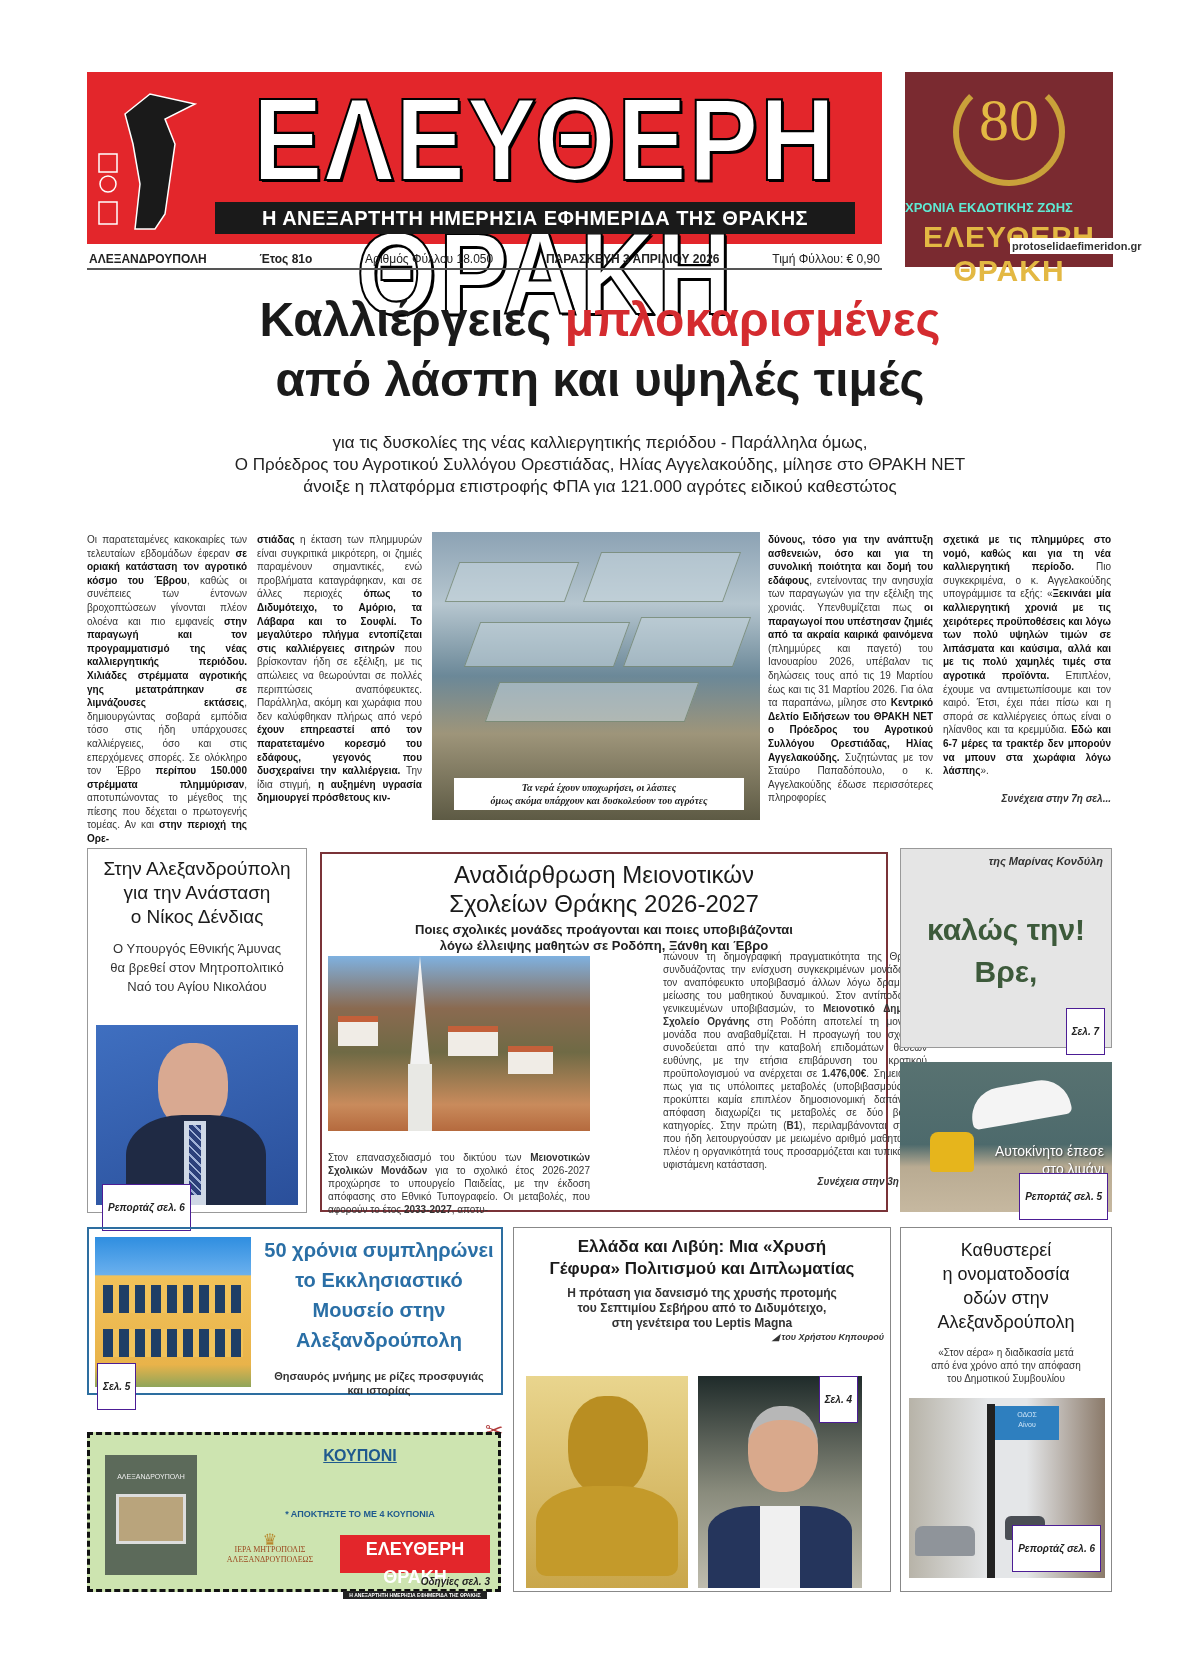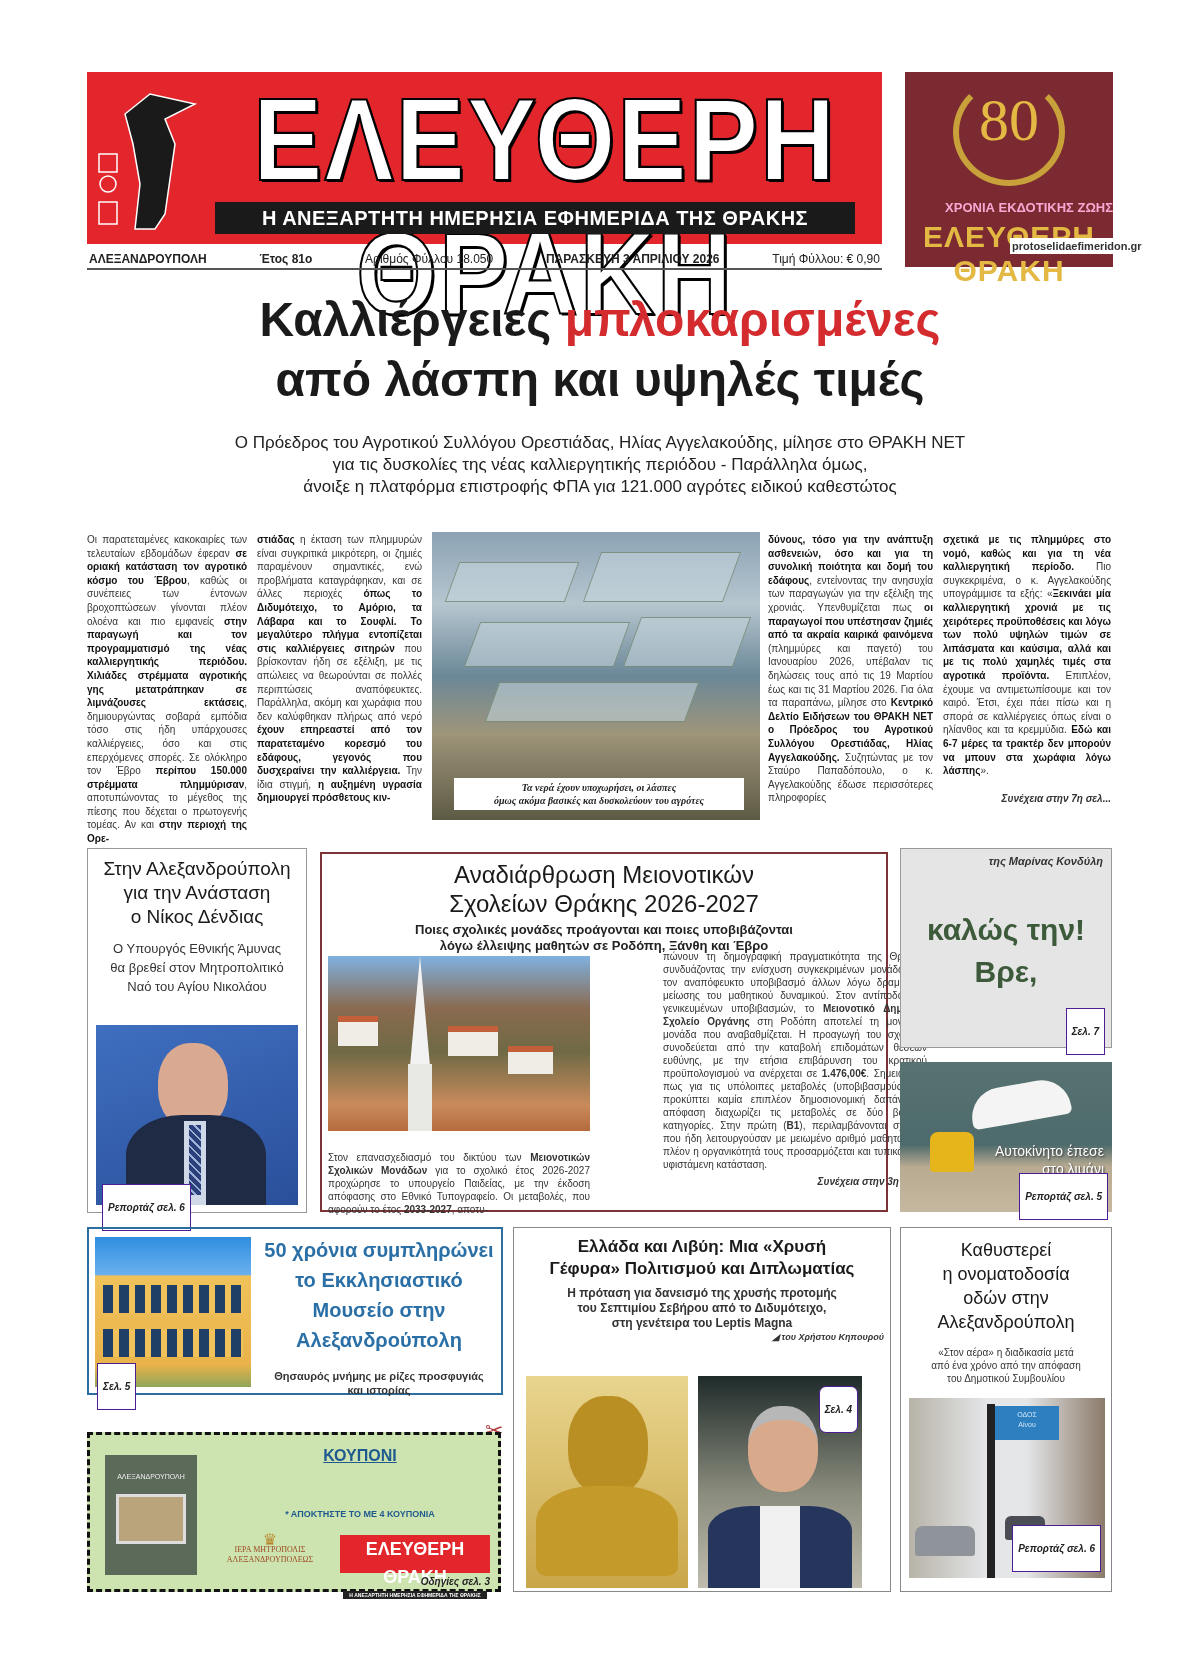--- a/index.html
+++ b/index.html
@@ -10,21 +10,21 @@
   .masthead { left: 87px; top: 72px; width: 795px; height: 172px; background: #e3262b; }
   .mast-logo { left: 8px; top: 12px; width: 110px; height: 150px; }
   .mast-title { left: 128px; top: 0; width: 660px; height: 120px; color: #fff; font-family: "Liberation Sans", sans-serif; font-weight: 900; font-size: 104px; letter-spacing: 2px; line-height: 120px; text-align: center; transform: scaleY(1.12); transform-origin: top; -webkit-text-stroke: 2px #000; text-shadow: 2px 2px 0 #000; }
   .mast-sub { left: 128px; top: 130px; width: 640px; height: 32px; background: #1a1a1a; color: #fff; font-weight: bold; font-size: 20px; line-height: 32px; text-align: center; letter-spacing: 0.5px; }
   .infobar { left: 87px; top: 250px; width: 795px; height: 20px; display: flex; justify-content: space-between; align-items: center; font-size: 12px; border-bottom: 2px solid #555; padding: 0 2px; }
   .infobar .b { font-weight: bold; }
 
   .badge80 { left: 905px; top: 72px; width: 208px; height: 195px; background: #7a2a30; }
   .badge80 .num { position: absolute; left: 0; top: 14px; width: 100%; text-align: center; font-family: "Liberation Serif", serif; font-size: 60px; color: #e3b843; }
   .badge80 .wreath { position: absolute; left: 48px; top: 6px; width: 112px; height: 108px; border: 6px solid transparent; border-left-color: #c9a13a; border-right-color: #c9a13a; border-bottom-color: #c9a13a; border-radius: 50%; }
-  .badge80 .years { position: absolute; left: 0; top: 128px; width: 100%; text-align: right; font-size: 13px; font-weight: bold; color: #f9a8d4; }
+  .badge80 .years { position: absolute; left: 0; top: 128px; width: 100%; text-align: left; font-size: 13px; font-weight: bold; color: #5eead4; }
   .badge80 .name { position: absolute; left: 0; top: 148px; width: 100%; text-align: center; font-size: 30px; font-weight: 900; color: #e3b843; letter-spacing: 1px; }
   .watermark { left: 1010px; top: 238px; width: 152px; height: 16px; background: #fff; font-size: 11px; font-weight: bold; color: #333; padding-left: 2px; line-height: 16px; }
 
   
   .headline { left: 90px; top: 290px; width: 1020px; text-align: center; font-weight: 900; font-size: 48px; line-height: 60px; color: #1a1a1a; }
   .headline .red { color: #d42b2f; }
   .subhead { left: 90px; top: 432px; width: 1020px; text-align: center; font-size: 17px; line-height: 22px; color: #222; }
 
   
   .col { font-size: 10px; line-height: 13.6px; text-align: justify; color: #333; }
@@ -112,36 +112,36 @@
   <div class="years">ΧΡΟΝΙΑ ΕΚΔΟΤΙΚΗΣ ΖΩΗΣ</div>
   <div class="name">ΕΛΕΥΘΕΡΗ ΘΡΑΚΗ</div>
 </div>
 <div class="abs watermark">protoselidaefimeridon.gr</div>
 
 <div class="abs headline">
   <div><span>Καλλιέργειες </span><span class="red">μπλοκαρισμένες</span></div>
   <div>από λάσπη και υψηλές τιμές</div>
 </div>
 <div class="abs subhead">
+  <div>για τις δυσκολίες της νέας καλλιεργητικής περιόδου - Παράλληλα όμως,</div>
   <div>Ο Πρόεδρος του Αγροτικού Συλλόγου Ορεστιάδας, Ηλίας Αγγελακούδης, μίλησε στο ΘΡΑΚΗ ΝΕΤ</div>
-  <div>για τις δυσκολίες της νέας καλλιεργητικής περιόδου - Παράλληλα όμως,</div>
   <div>άνοιξε η πλατφόρμα επιστροφής ΦΠΑ για 121.000 αγρότες ειδικού καθεστώτος</div>
 </div>
 
 <div class="abs col col1"><span>Οι παρατεταμένες κακοκαιρίες των τελευταίων εβδομάδων έφεραν </span><b>σε οριακή κατάσταση τον αγροτικό κόσμο του Έβρου</b><span>, καθώς οι συνέπειες των έντονων βροχοπτώσεων γίνονται πλέον ολοένα και πιο εμφανείς </span><b>στην παραγωγή και τον προγραμματισμό της νέας καλλιεργητικής περιόδου. Χιλιάδες στρέμματα αγροτικής γης μετατράπηκαν σε λιμνάζουσες εκτάσεις</b><span>, δημιουργώντας σοβαρά εμπόδια τόσο στις ήδη υπάρχουσες καλλιέργειες, όσο και στις επερχόμενες σπορές. Σε ολόκληρο τον Έβρο </span><b>περίπου 150.000 στρέμματα πλημμύρισαν</b><span>, αποτυπώνοντας το μέγεθος της πίεσης που δέχεται ο πρωτογενής τομέας. Αν και </span><b>στην περιοχή της Ορε-</b></div>
 <div class="abs col col2"><b>στιάδας</b><span> η έκταση των πλημμυρών είναι συγκριτικά μικρότερη, οι ζημιές παραμένουν σημαντικές, ενώ προβλήματα καταγράφηκαν, και σε άλλες περιοχές </span><b>όπως το Διδυμότειχο, το Αμόριο, τα Λάβαρα και το Σουφλί. Το μεγαλύτερο πλήγμα εντοπίζεται στις καλλιέργειες σιτηρών</b><span> που βρίσκονταν ήδη σε εξέλιξη, με τις απώλειες να θεωρούνται σε πολλές περιπτώσεις αναπόφευκτες. Παράλληλα, ακόμη και χωράφια που δεν καλύφθηκαν πλήρως από νερό </span><b>έχουν επηρεαστεί από τον παρατεταμένο κορεσμό του εδάφους, γεγονός που δυσχεραίνει την καλλιέργεια.</b><span> Την ίδια στιγμή, </span><b>η αυξημένη υγρασία δημιουργεί πρόσθετους κιν-</b></div>
 <div class="abs mainphoto">
   <div class="field" style="left:20px;top:30px;width:120px;height:40px;transform:skewX(-20deg);"></div>
   <div class="field" style="left:160px;top:20px;width:140px;height:50px;transform:skewX(-20deg);"></div>
   <div class="field" style="left:40px;top:90px;width:150px;height:45px;transform:skewX(-20deg);"></div>
   <div class="field" style="left:200px;top:85px;width:110px;height:50px;transform:skewX(-20deg);"></div>
   <div class="field" style="left:60px;top:150px;width:200px;height:40px;transform:skewX(-20deg);"></div>
   <div class="caption">
     <div>Τα νερά έχουν υποχωρήσει, οι λάσπες</div>
-    <div>όμως ακόμα βασικές και δυσκολεύουν του αγρότες</div>
+    <div>όμως ακόμα υπάρχουν και δυσκολεύουν του αγρότες</div>
   </div>
 </div>
 <div class="abs col col3"><b>δύνους, τόσο για την ανάπτυξη ασθενειών, όσο και για τη συνολική ποιότητα και δομή του εδάφους</b><span>, εντείνοντας την ανησυχία των παραγωγών για την εξέλιξη της χρονιάς. Υπενθυμίζεται πως </span><b>οι παραγωγοί που υπέστησαν ζημιές από τα ακραία καιρικά φαινόμενα</b><span> (πλημμύρες και παγετό) του Ιανουαρίου 2026, υπέβαλαν τις δηλώσεις τους από τις 19 Μαρτίου έως και τις 31 Μαρτίου 2026. Για όλα τα παραπάνω, μίλησε στο </span><b>Κεντρικό Δελτίο Ειδήσεων του ΘΡΑΚΗ ΝΕΤ ο Πρόεδρος του Αγροτικού Συλλόγου Ορεστιάδας, Ηλίας Αγγελακούδης.</b><span> Συζητώντας με τον Σταύρο Παπαδόπουλο, ο κ. Αγγελακούδης έδωσε περισσότερες πληροφορίες</span></div>
 <div class="abs col col4">
   <div><b>σχετικά με τις πλημμύρες στο νομό, καθώς και για τη νέα καλλιεργητική περίοδο.</b><span> Πιο συγκεκριμένα, ο κ. Αγγελακούδης υπογράμμισε τα εξής: «</span><b>Ξεκινάει μία καλλιεργητική χρονιά με τις χειρότερες προϋποθέσεις και λόγω των πολύ υψηλών τιμών σε λιπάσματα και καύσιμα, αλλά και με τις πολύ χαμηλές τιμές στα αγροτικά προϊόντα.</b><span> Επιπλέον, έχουμε να αντιμετωπίσουμε και τον καιρό. Έτσι, έχει πάει πίσω και η σπορά σε καλλιέργειες όπως είναι ο ηλίανθος και τα κρεμμύδια. </span><b>Εδώ και 6-7 μέρες τα τρακτέρ δεν μπορούν να μπουν στα χωράφια λόγω λάσπης</b><span>».</span></div>
   <div class="cont" style="margin-top:14px;">Συνέχεια στην 7η σελ...</div>
 </div>
 
 <div class="abs box dendias">
   <div class="box-title" style="margin-top:8px;">
@@ -256,21 +256,21 @@
   </div>
   <div class="by">◢ του Χρήστου Κηπουρού</div>
   <div class="photo" style="left:12px;top:148px;width:162px;height:212px;background:linear-gradient(180deg,#e9d58e,#c9a64a);">
     <div style="position:absolute;left:42px;top:20px;width:80px;height:100px;border-radius:45%;background:#b98e22;"></div>
     <div style="position:absolute;left:10px;top:110px;width:142px;height:90px;border-radius:40% 40% 10px 10px;background:#c49a2a;"></div>
   </div>
   <div class="photo" style="left:184px;top:148px;width:164px;height:212px;background:linear-gradient(180deg,#1f2b2a,#8a8c7d 55%,#bfbcae);">
     <div style="position:absolute;left:50px;top:30px;width:70px;height:86px;border-radius:45%;background:#d9a98c;border-top:14px solid #b7b7b7;"></div>
     <div style="position:absolute;left:10px;top:130px;width:144px;height:82px;border-radius:30% 30% 0 0;background:#25355c;"></div>
     <div style="position:absolute;left:62px;top:130px;width:40px;height:82px;background:#f0f0f0;"></div>
-    <div class="tag" style="right:4px;top:10px;border-radius:7px;">Σελ. 4</div>
+    <div class="tag" style="right:4px;top:0;">Σελ. 4</div>
   </div>
 </div>
 
 <div class="abs streets">
   <div class="t">
     <div>Καθυστερεί</div>
     <div>η ονοματοδοσία</div>
     <div>οδών στην</div>
     <div>Αλεξανδρούπολη</div>
   </div>

